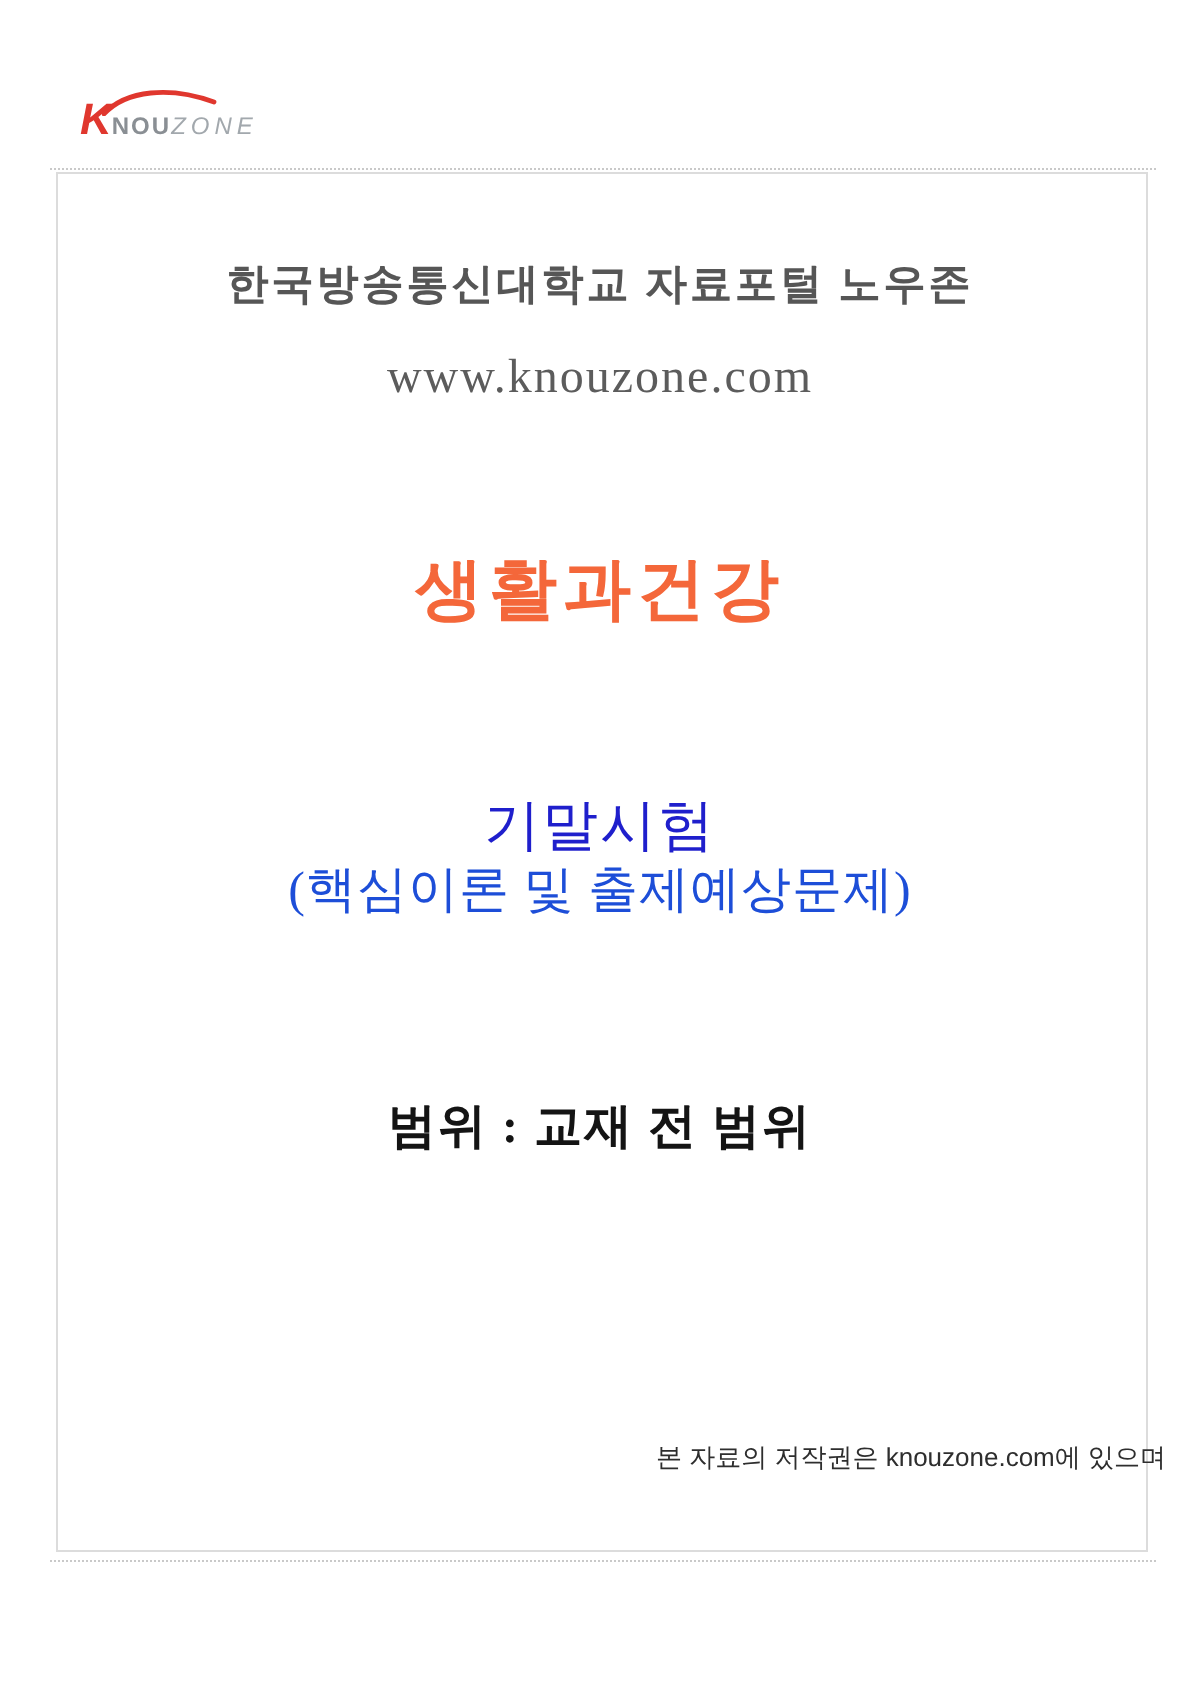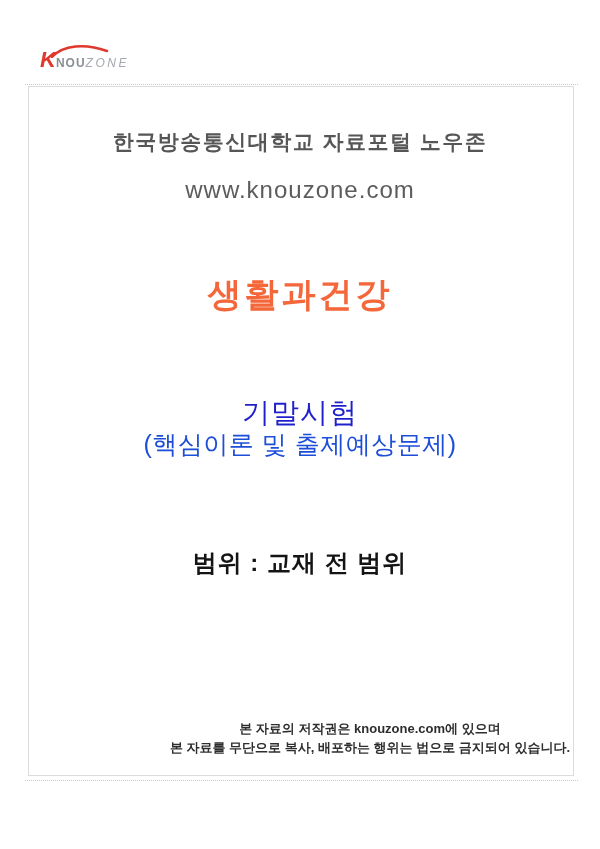--- a/index.html
+++ b/index.html
@@ -42,21 +42,21 @@
   .rule-top    { top: 84px; }
   .rule-bottom { top: 780px; }
   .frame {
     position: absolute; left: 28px; top: 86px;
     width: 546px; height: 690px;
     border: 1px solid #dcdcdc;
     background: #ffffff;
   }
 
   
-  .line { position: absolute; left: 0; width: 600px; text-align: center; white-space: nowrap; }
+  .line { position: absolute; left: 0; width: 600px; text-align: center; white-space: nowrap; font-family: Liberation Serif, serif; }
 
   .header-portal {
     top: 128px; font-size: 21px; font-weight: 700;
     color: #565656; letter-spacing: 1.5px;
   }
   .header-url {
     top: 176px; font-size: 24px; font-weight: 400;
     color: #5c5c5c; letter-spacing: 1px;
   }
   .course-title {
@@ -71,22 +71,22 @@
     top: 428px; font-size: 25px; font-weight: 500;
     color: #1d4ed8; letter-spacing: 0.5px;
   }
   .scope-line {
     top: 547px; font-size: 24px; font-weight: 700;
     color: #141414; letter-spacing: 1px;
   }
 
   
   .copyright {
-    position: absolute; top: 719px; right: 30px;
-    text-align: center; font-size: 13px; font-weight: 700;
+    position: absolute; top: 719px; right: 17px;
+    text-align: left; font-size: 13px; font-weight: 400;
     color: #2e2e2e; line-height: 19px; letter-spacing: 0;
     white-space: nowrap;
   }
 </style>
 </head>
 <body>
 
 <div class="logo">
   <span class="logo-k">K</span><span class="logo-nou">NOU</span><span class="logo-zone">ZONE</span>
   <svg class="logo-swoosh" viewBox="0 0 58 14" xmlns="http://www.w3.org/2000/svg">
@@ -103,16 +103,15 @@
 
 <div class="line course-title">생활과건강</div>
 
 <div class="line exam-type">기말시험</div>
 <div class="line exam-detail">(핵심이론 및 출제예상문제)</div>
 
 <div class="line scope-line">범위 : 교재 전 범위</div>
 
 <div class="copyright">
   <div>본 자료의 저작권은 knouzone.com에 있으며</div>
-  <div>본 자료를 무단으로 복사, 배포하는 행위는 법으로 금지되어 있습니다.</div>
 </div>
 
 <div class="rule-dotted rule-bottom"></div>
 
 </body></html>

